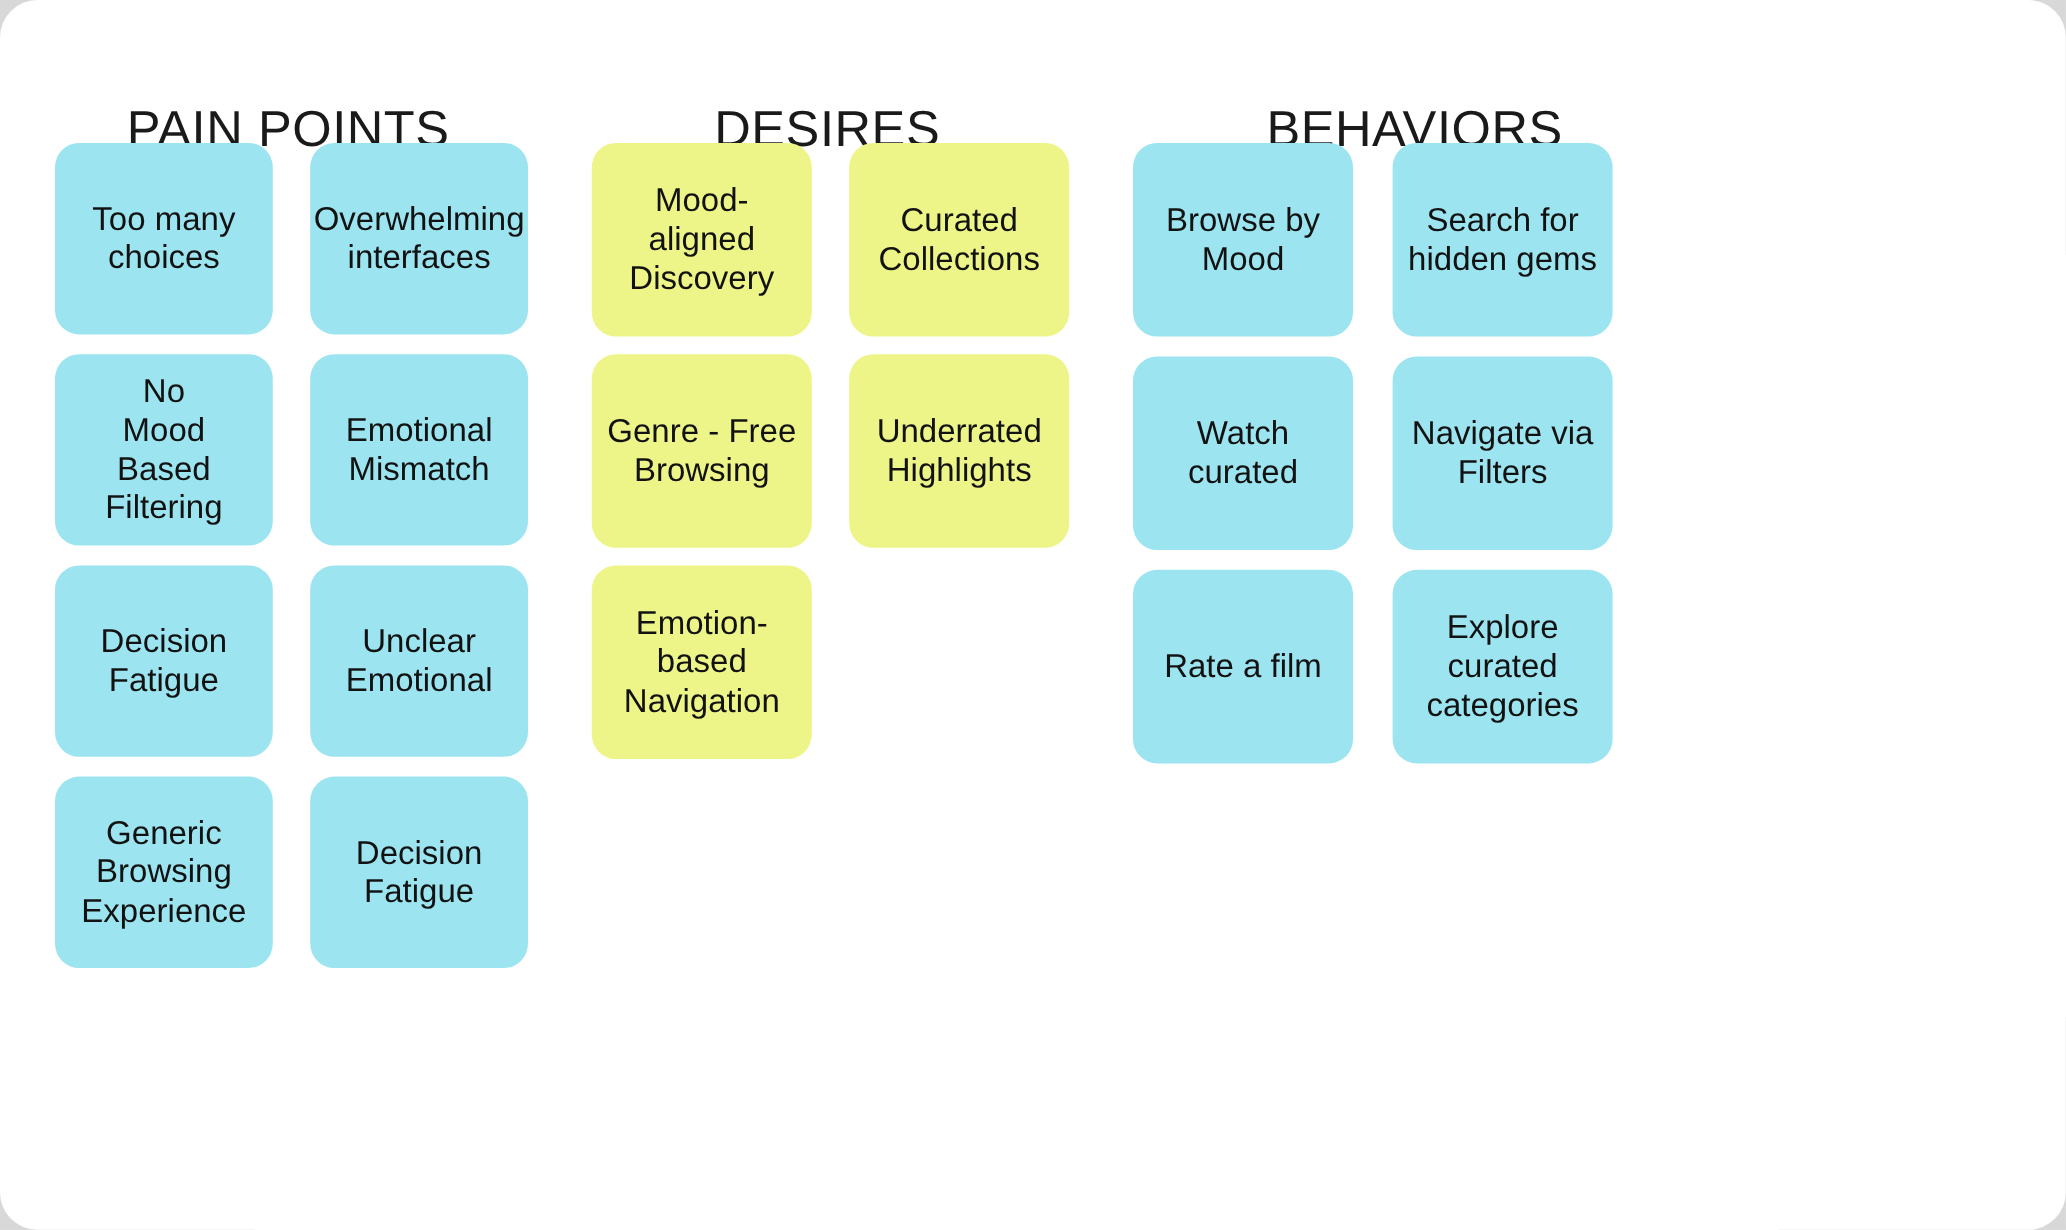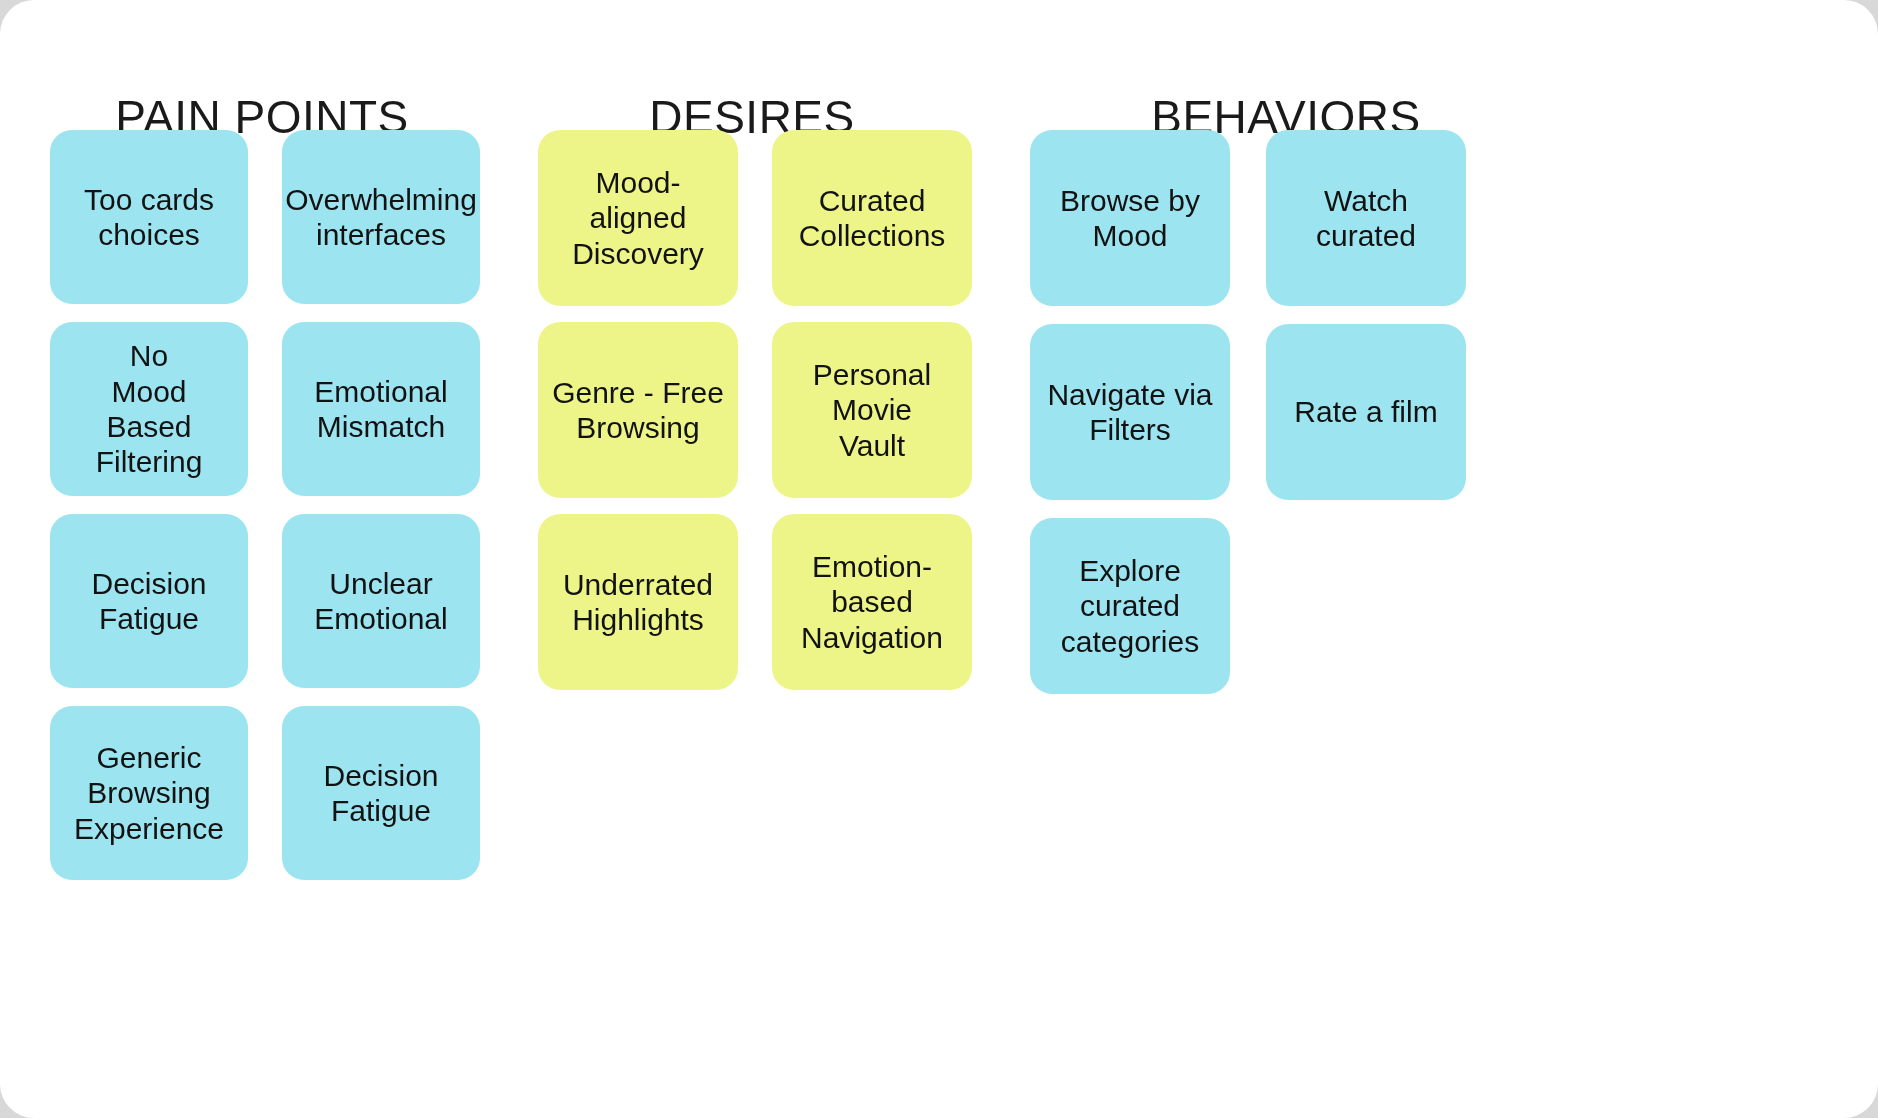--- a/index.html
+++ b/index.html
@@ -88,21 +88,21 @@
   }
 </style>
 </head>
 <body>
 
 <div id="board">
 
   <section class="column-group" id="group-pain">
     <h2 class="group-title">PAIN POINTS</h2>
     <div class="grid">
-      <div class="card blue">Too cards
+      <div class="card blue">Too many
 choices</div>
       <div class="card blue">Overwhelming
 interfaces</div>
       <div class="card blue">No
 Mood
 Based
 Filtering</div>
       <div class="card blue">Emotional
 Mismatch</div>
       <div class="card blue">Decision
@@ -119,35 +119,34 @@
 
   <section class="column-group" id="group-desires">
     <h2 class="group-title">DESIRES</h2>
     <div class="grid">
       <div class="card yellow">Mood-aligned
 Discovery</div>
       <div class="card yellow">Curated
 Collections</div>
       <div class="card yellow">Genre - Free
 Browsing</div>
-      <div class="card yellow">Personal
-Movie
-Vault</div>
       <div class="card yellow">Underrated
 Highlights</div>
       <div class="card yellow">Emotion-based
 Navigation</div>
     </div>
   </section>
 
   <section class="column-group" id="group-behaviors">
     <h2 class="group-title">BEHAVIORS</h2>
     <div class="grid">
       <div class="card blue">Browse by
 Mood</div>
+      <div class="card blue">Search for
+hidden gems</div>
       <div class="card blue">Watch curated</div>
       <div class="card blue">Navigate via
 Filters</div>
       <div class="card blue">Rate a film</div>
       <div class="card blue">Explore
 curated
 categories</div>
     </div>
   </section>
 

